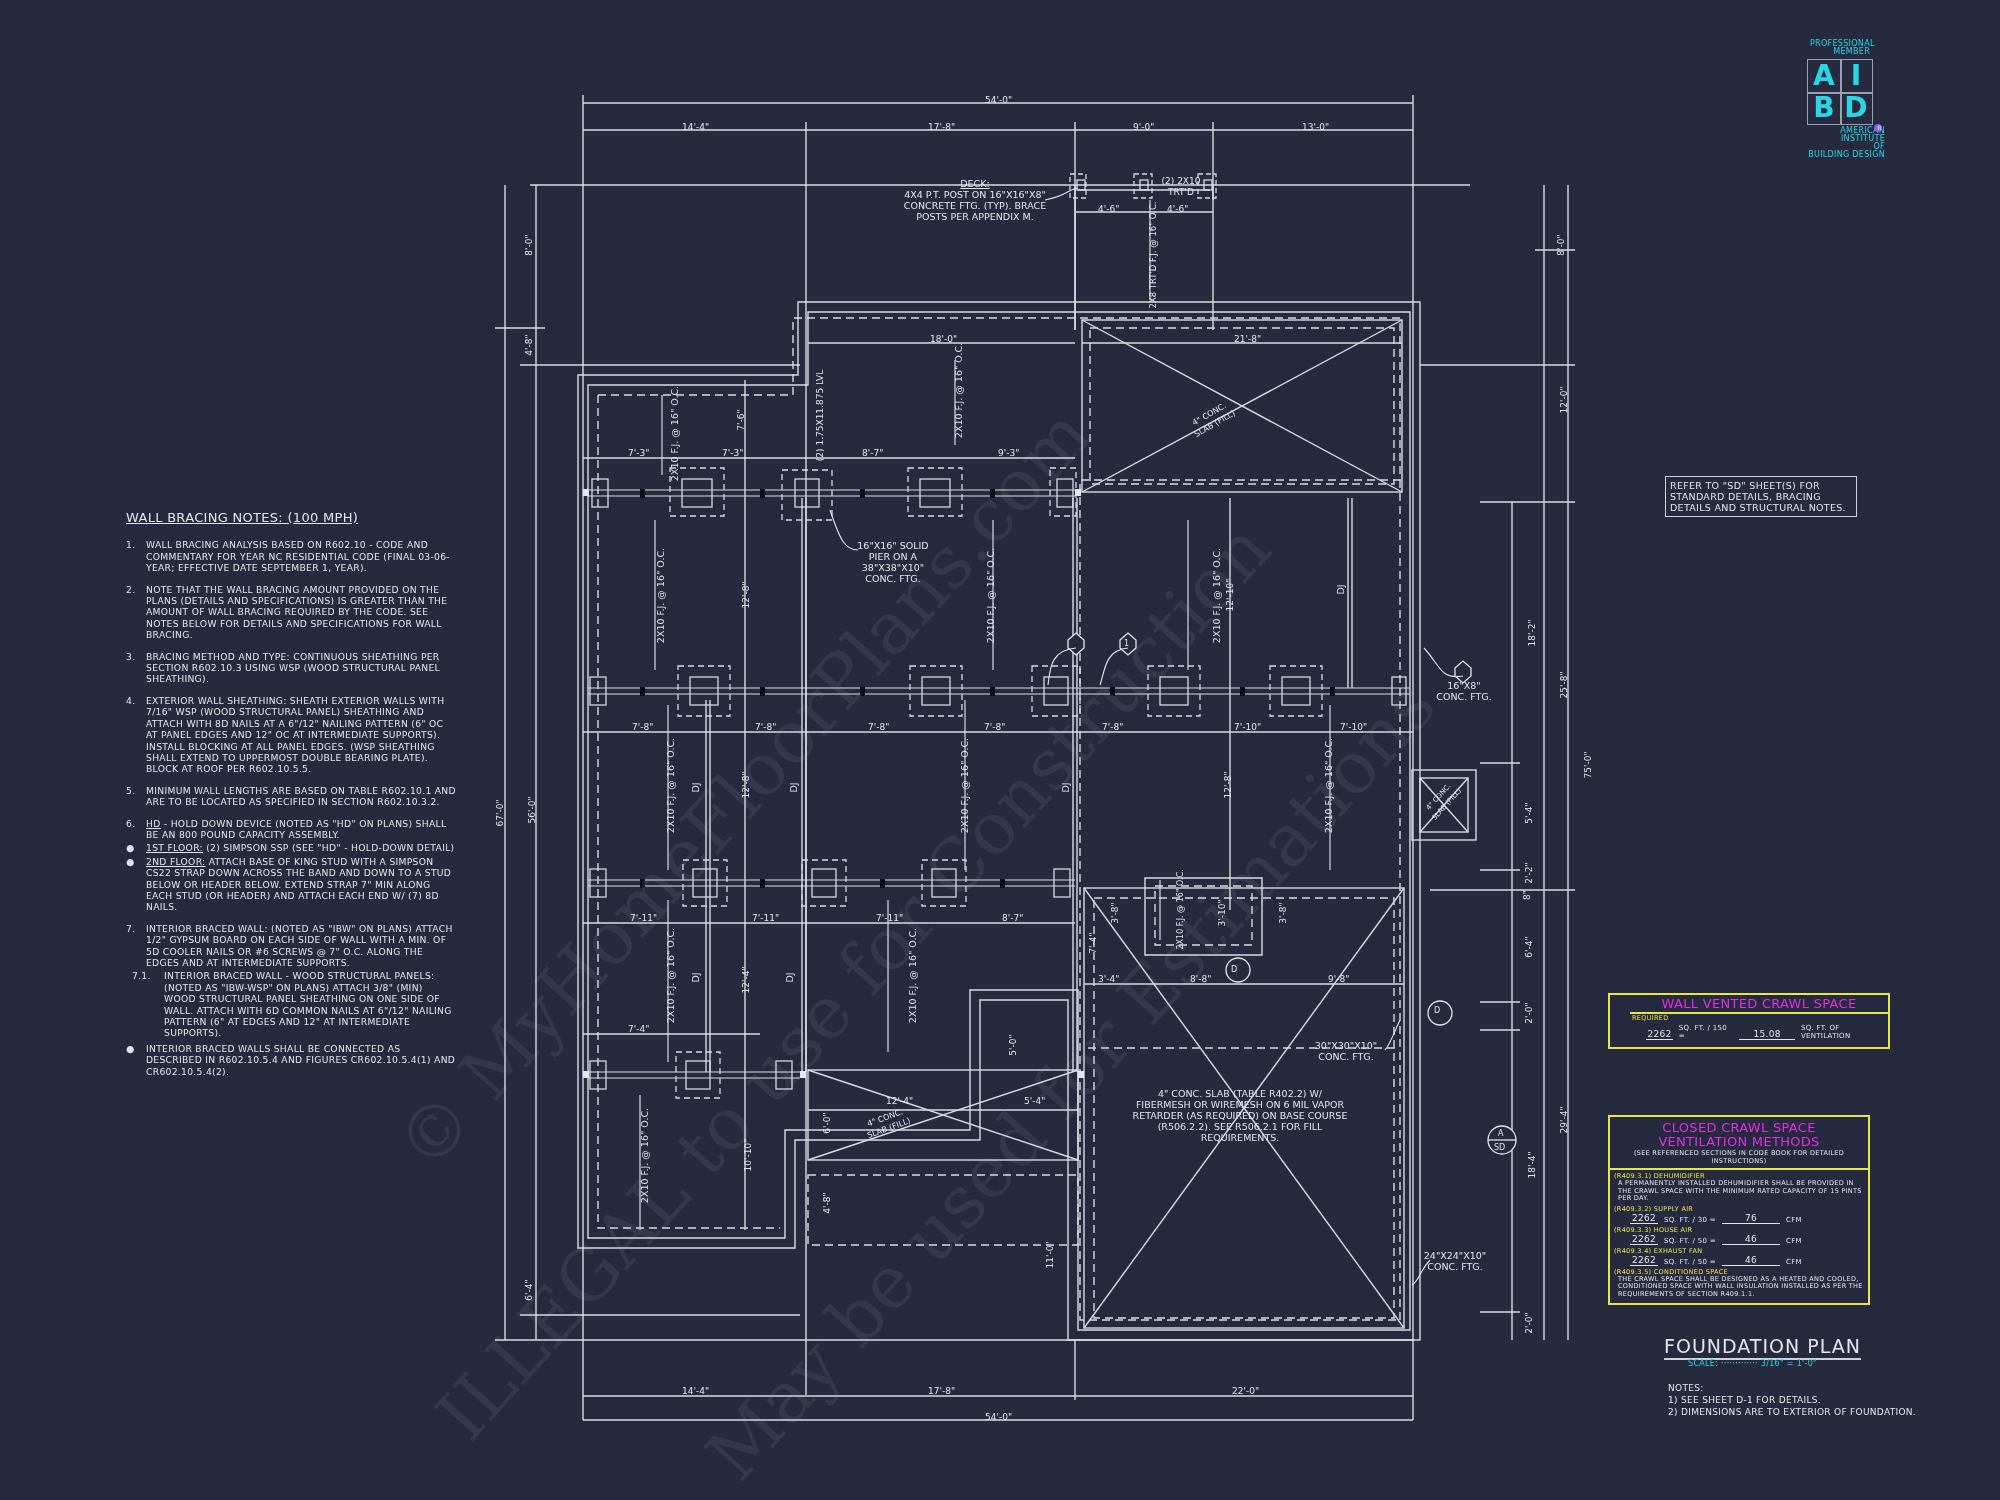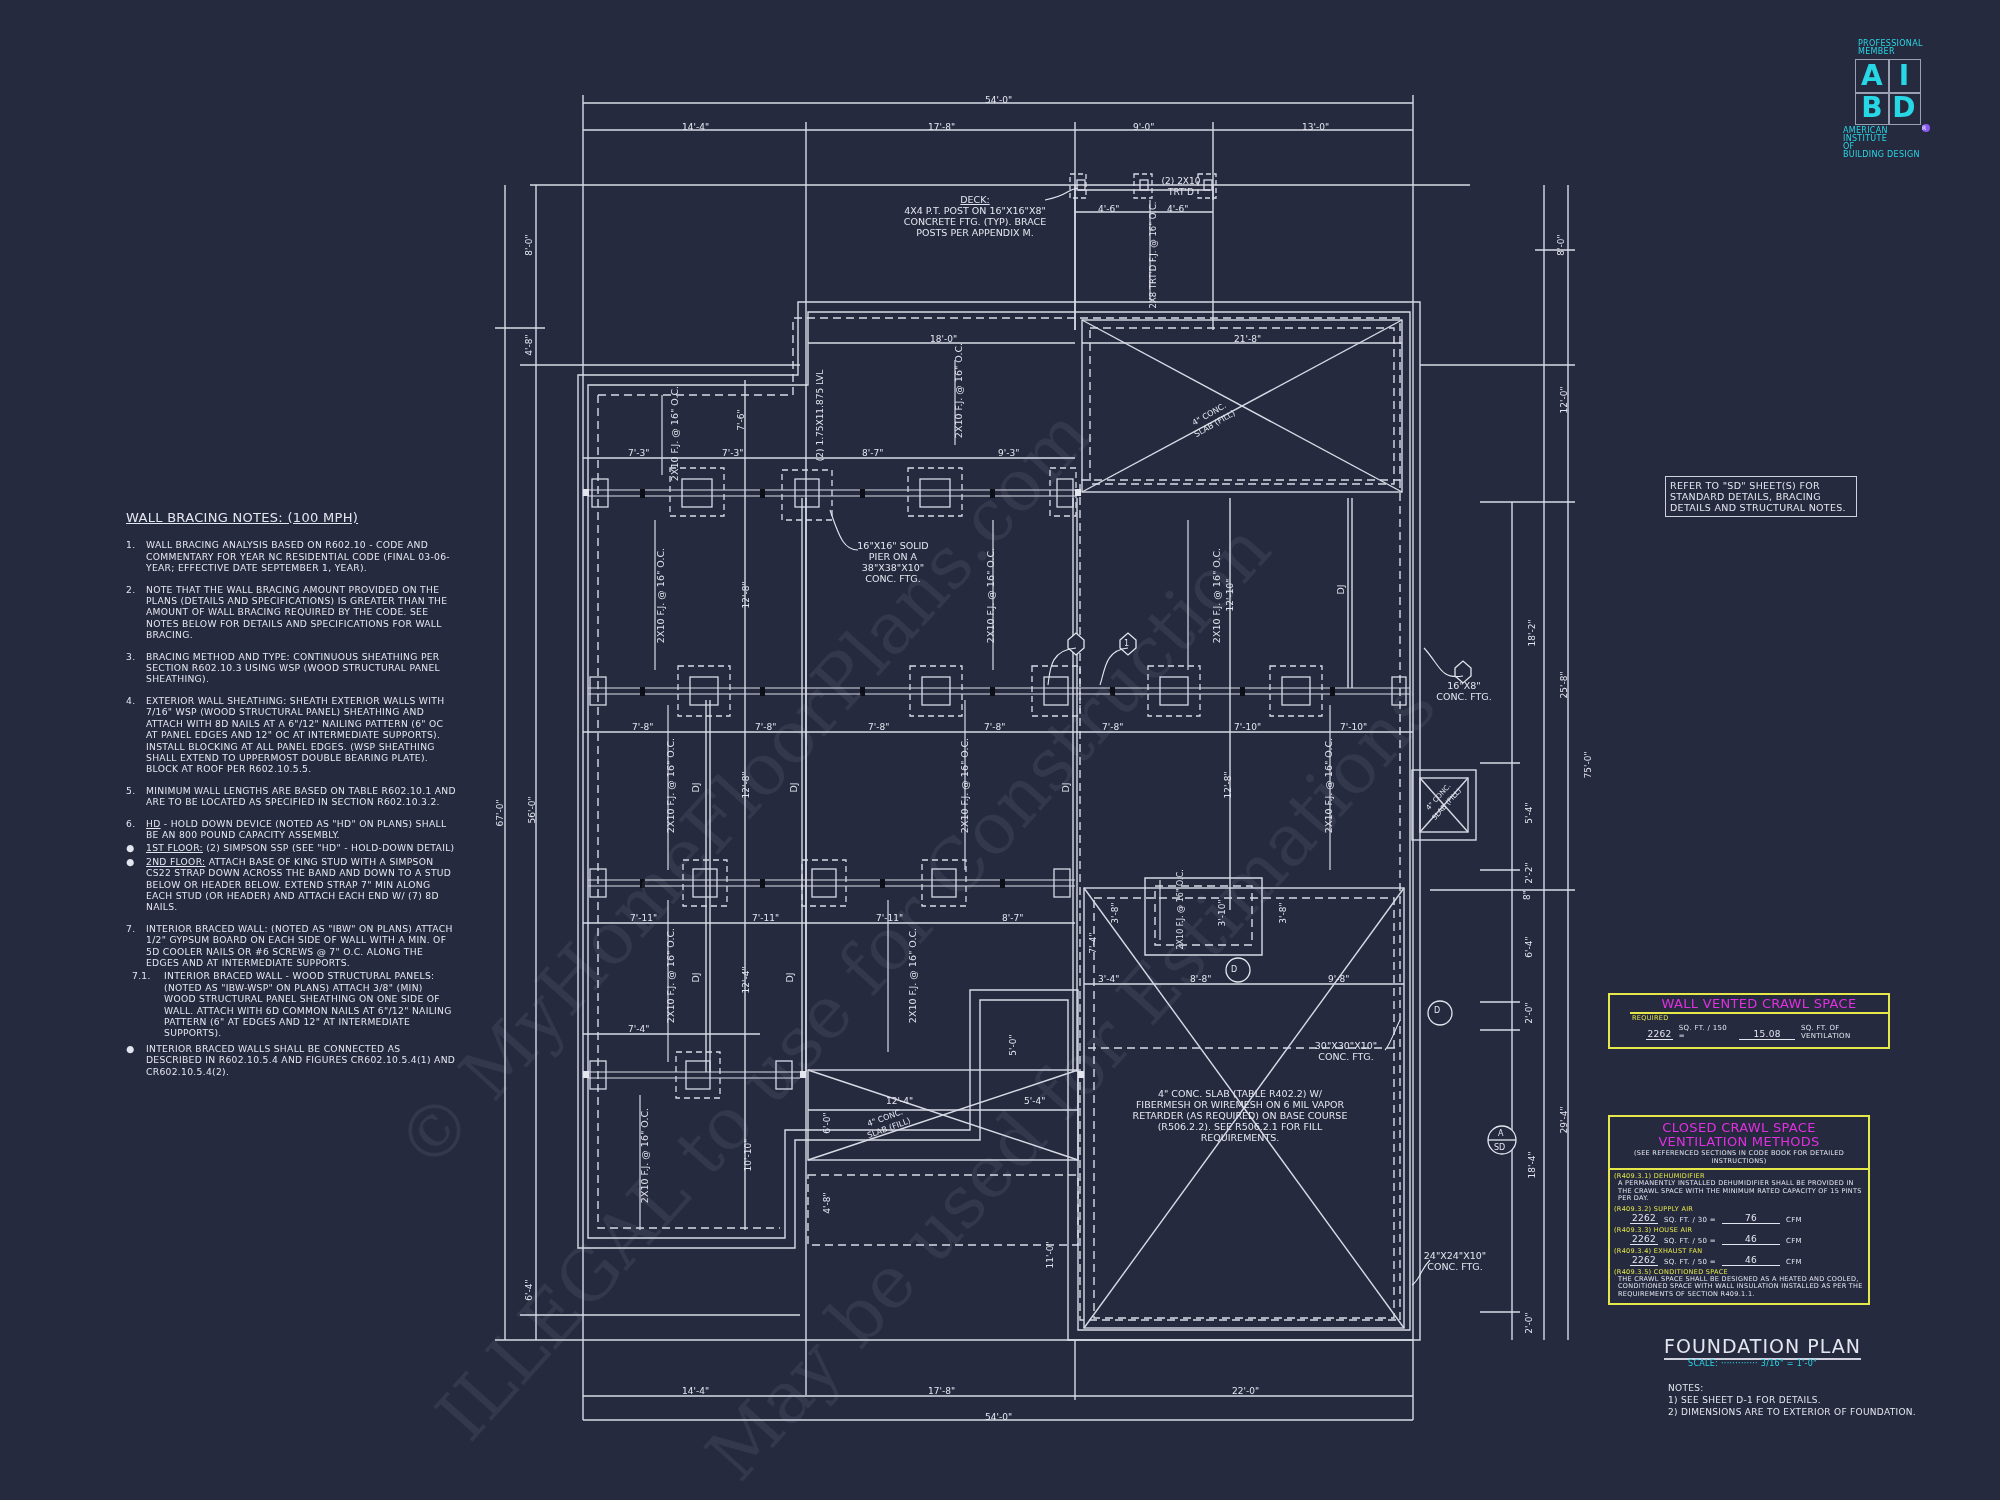--- a/index.html
+++ b/index.html
@@ -10,21 +10,21 @@
   
   #notes{left:126px;top:512px;width:330px;font-size:9.2px;line-height:11.4px;}
   #notes .title{font-size:13px;text-decoration:underline;margin-bottom:16px;display:block;}
   #notes .item{display:flex;margin-bottom:10px;}
   #notes .item .num{width:20px;flex:0 0 20px;}
   #notes .item.sub{margin-left:6px;margin-bottom:4px;}
   #notes .item.sub .num{width:32px;flex:0 0 32px;}
   #notes .item.bullet{margin-bottom:2px;}
   #notes .u{text-decoration:underline;}
   
-  #logo{left:1795px;top:40px;width:90px;text-align:left;color:#28d7e6;font-size:8px;line-height:8px;margin-left:48px;}
+  #logo{left:1795px;top:40px;width:90px;text-align:right;color:#28d7e6;font-size:8px;line-height:8px;}
   #logo .box{margin:3px auto 2px auto;width:64px;height:64px;border:1.5px solid #9aa0b4;position:relative;}
   #logo .cell{position:absolute;width:32px;height:32px;display:flex;align-items:center;justify-content:center;font-size:28px;font-weight:bold;color:#28d7e6;font-family:"DejaVu Sans",sans-serif;}
   #logo .reg{position:absolute;right:-10px;bottom:-8px;width:8px;height:8px;border-radius:50%;background:#8a5cf5;color:#fff;font-size:6px;line-height:8px;}
   
   #refer{left:1665px;top:476px;width:182px;border:1.5px solid #cfd2de;padding:3px 4px;font-size:9.5px;line-height:11px;text-align:left;}
   
   .yel{border:2px solid #e6e84a;}
   #wvcs{left:1608px;top:993px;width:258px;height:52px;padding-left:20px;}
   #wvcs .hdr{font-size:13px;color:#e030e0;text-align:center;border-bottom:2px solid #e6e84a;line-height:17px;}
   .ylabel{color:#e6e84a;font-size:6.5px;}
@@ -338,21 +338,21 @@
 <div class="dim vert" style="left:1036px;top:1250px;">11'-0"</div>
 <div class="dim vert" style="left:1002px;top:1040px;">5'-0"</div>
 <div class="dim" style="left:1098px;top:974px;">3'-4"</div>
 <div class="dim" style="left:1190px;top:974px;">8'-8"</div>
 <div class="dim" style="left:1328px;top:974px;">9'-8"</div>
 <div class="dim vert" style="left:1104px;top:908px;">3'-8"</div>
 <div class="dim vert" style="left:1208px;top:908px;">3'-10"</div>
 <div class="dim vert" style="left:1082px;top:938px;">7'-4"</div>
 <div class="dim vert" style="left:1272px;top:908px;">3'-8"</div>
 
-<div class="lbl" style="left:890px;top:194px;width:170px;white-space:normal;font-size:9.5px;">
+<div class="lbl" style="left:890px;top:178px;width:170px;white-space:normal;font-size:9.5px;">
   <span style="text-decoration:underline;display:block;">DECK:</span>
   <span>4x4 P.T. POST ON 16"x16"x8" CONCRETE FTG. (TYP). BRACE POSTS PER APPENDIX M.</span>
 </div>
 <div class="lbl" style="left:1158px;top:176px;width:46px;white-space:normal;font-size:9px;">(2) 2x10 TRT'D</div>
 <div class="lbl vert" style="left:1108px;top:258px;width:90px;font-size:8.5px;">2x8 TRT'D F.J. @ 16" O.C.</div>
 <div class="lbl vert" style="left:775px;top:410px;font-size:9px;">(2) 1.75x11.875 LVL</div>
 <div class="lbl" style="left:848px;top:540px;width:90px;white-space:normal;">16"x16" SOLID PIER ON A 38"x38"x10" CONC. FTG.</div>
 <div class="lbl" style="left:1434px;top:680px;width:60px;white-space:normal;">16"x8" CONC. FTG.</div>
 <div class="lbl" style="left:1308px;top:1040px;width:76px;white-space:normal;">30"x30"x10" CONC. FTG.</div>
 <div class="lbl" style="left:1420px;top:1250px;width:70px;white-space:normal;">24"x24"x10" CONC. FTG.</div>

